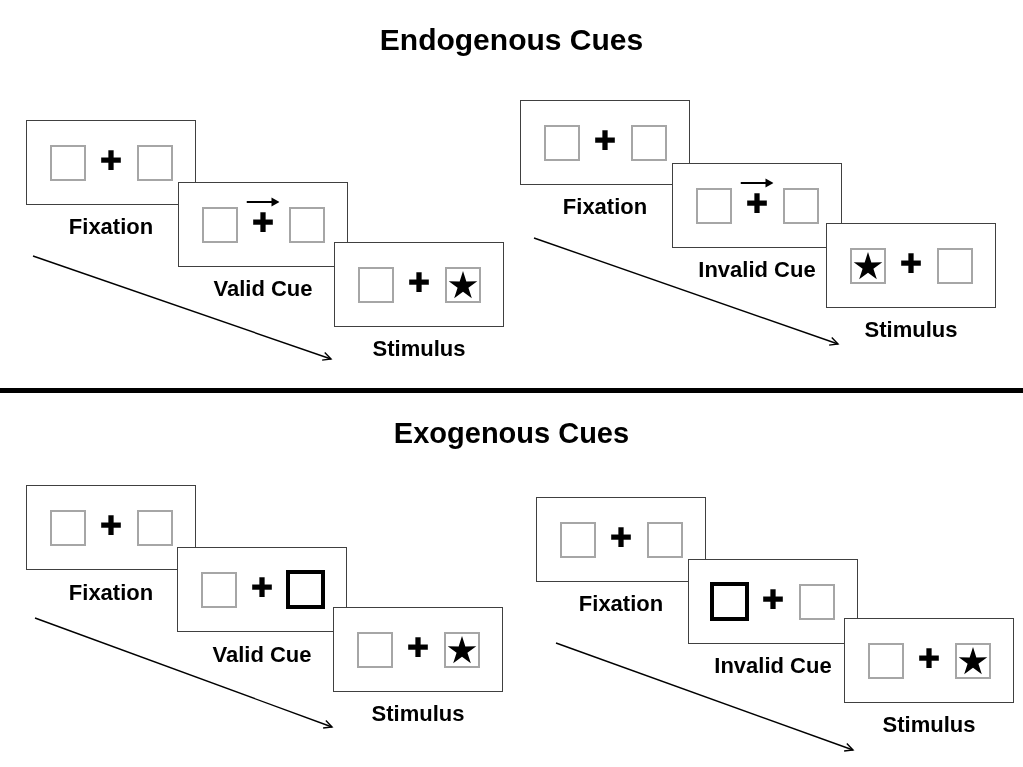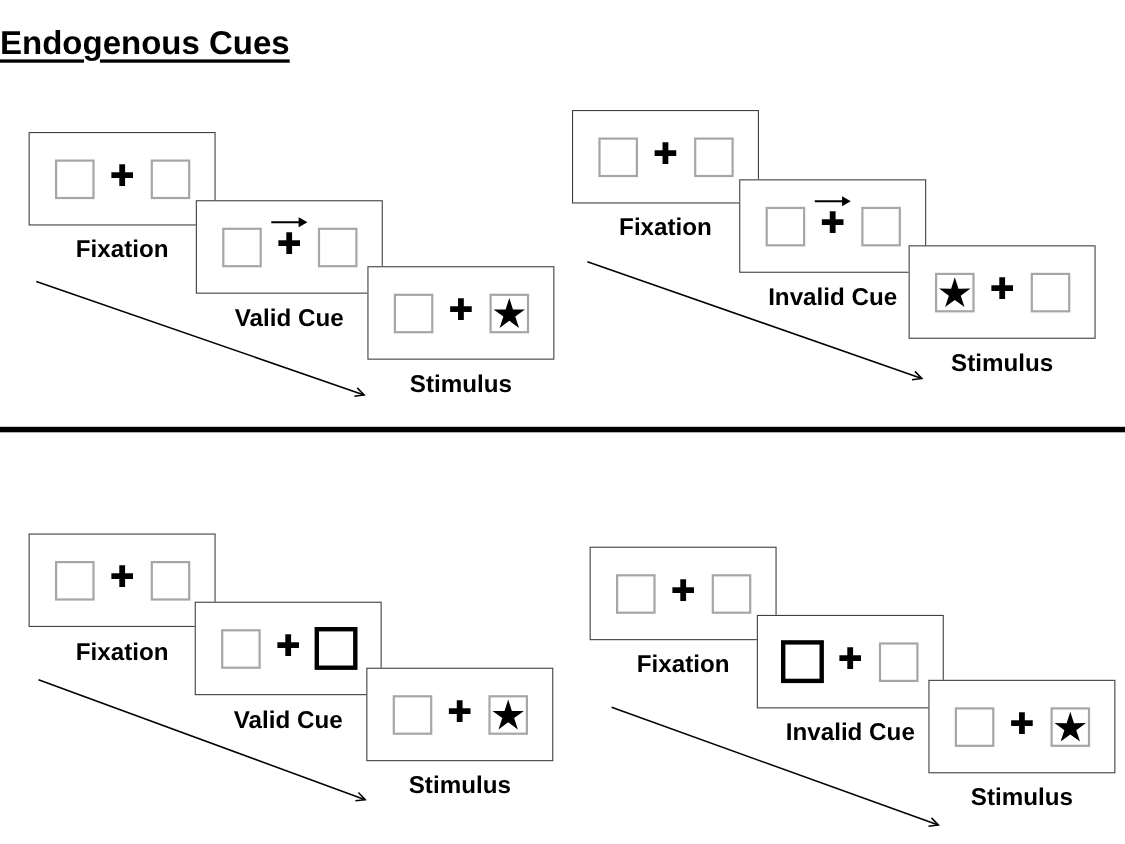--- a/index.html
+++ b/index.html
@@ -2,23 +2,23 @@
 <html><head>
 <meta charset="utf-8">
 <style>
   * { box-sizing: border-box; }
   html, body { margin: 0; padding: 0; background: #fff; }
   .stage {
     position: relative; width: 1023px; height: 767px; background: #ffffff;
     font-family: "Liberation Sans", sans-serif; overflow: hidden;
   }
   .title {
-    position: absolute; left: 0; width: 100%; 
+    position: absolute; left: 0; width: 100%; text-align: center;
     font-weight: bold; font-size: 30px; line-height: 36px; color: #000;
-    text-decoration: underline; text-decoration-thickness: 3px; text-underline-offset: 5px;
+    text-decoration-thickness: 3px; text-underline-offset: 5px;
     z-index: 5;
   }
   .panel {
     position: absolute; width: 170px; height: 85px;
     border: 1px solid #404040; background: #fff;
   }
   .z1 { z-index: 1; } .z2 { z-index: 2; } .z3 { z-index: 3; }
   .box {
     position: absolute; top: 24px; width: 36px; height: 36px;
     border: 2px solid #a6a6a6; background: #fff;
@@ -118,20 +118,21 @@
     <span class="box l">
       <svg width="30" height="29" viewBox="0 0 30 29">
           <polygon fill="#000" points="15,0 18.35,10.39 29.27,10.36 20.42,16.76 23.82,27.14 15,20.7 6.18,27.14 9.58,16.76 0.73,10.36 11.65,10.39"></polygon>
         </svg>
     </span>
     <span class="plus">✚</span>
     <span class="box r"></span>
   </div>
   <div class="plabel" style="left:826px;top:317px">Stimulus</div>
 
+  <div class="title" style="top:415px;font-size:29px">Exogenous Cues</div>
 
   <div class="panel z1" style="left:26px;top:485px">
     <span class="box l"></span>
     <span class="plus">✚</span>
     <span class="box r"></span>
   </div>
   <div class="plabel" style="left:26px;top:580px">Fixation</div>
 
   <div class="panel z2" style="left:177px;top:547px">
     <span class="box l"></span>

